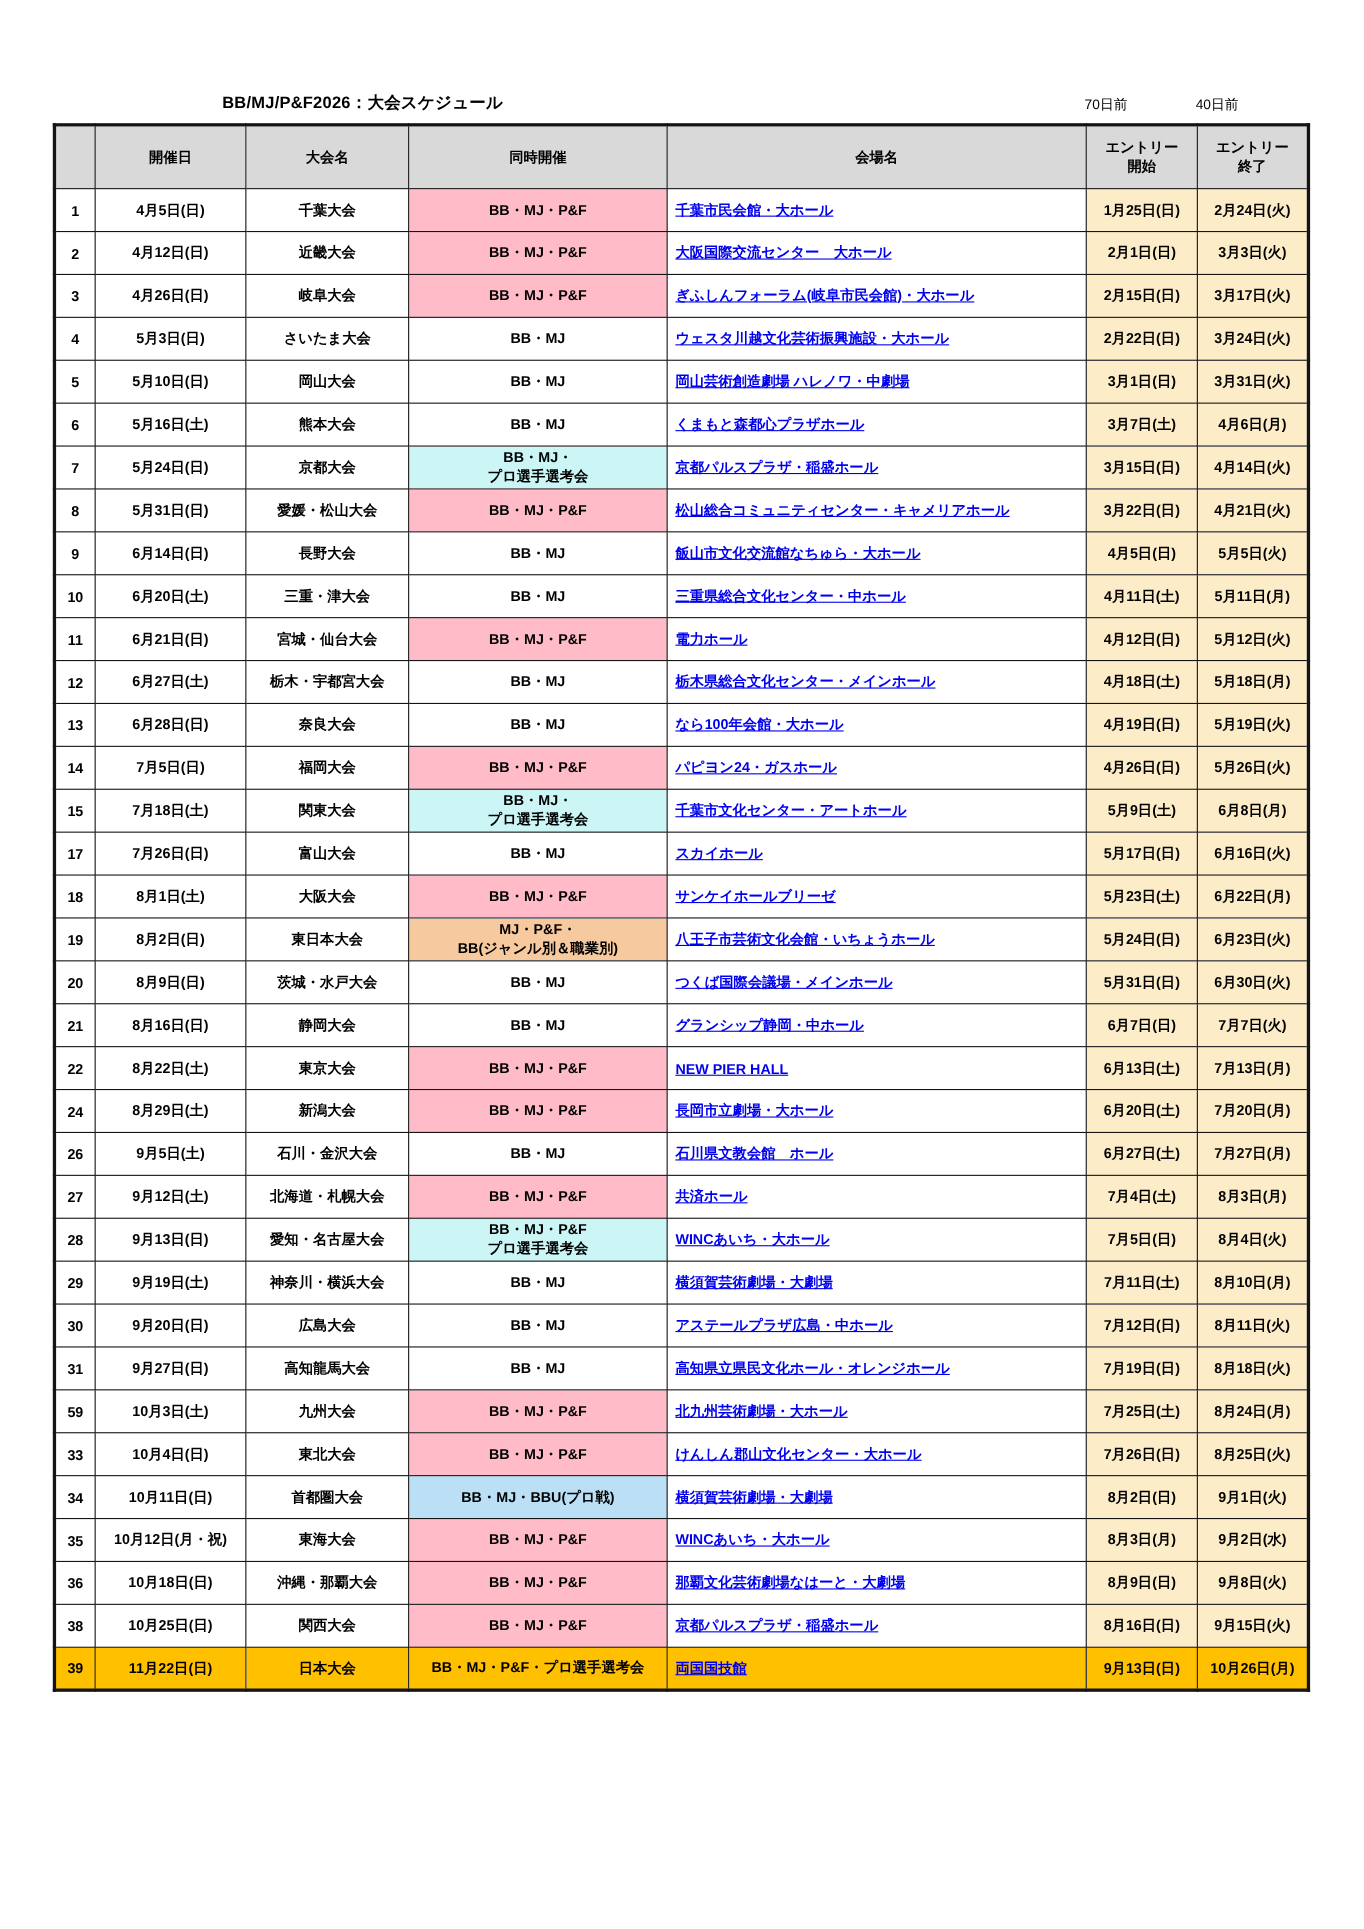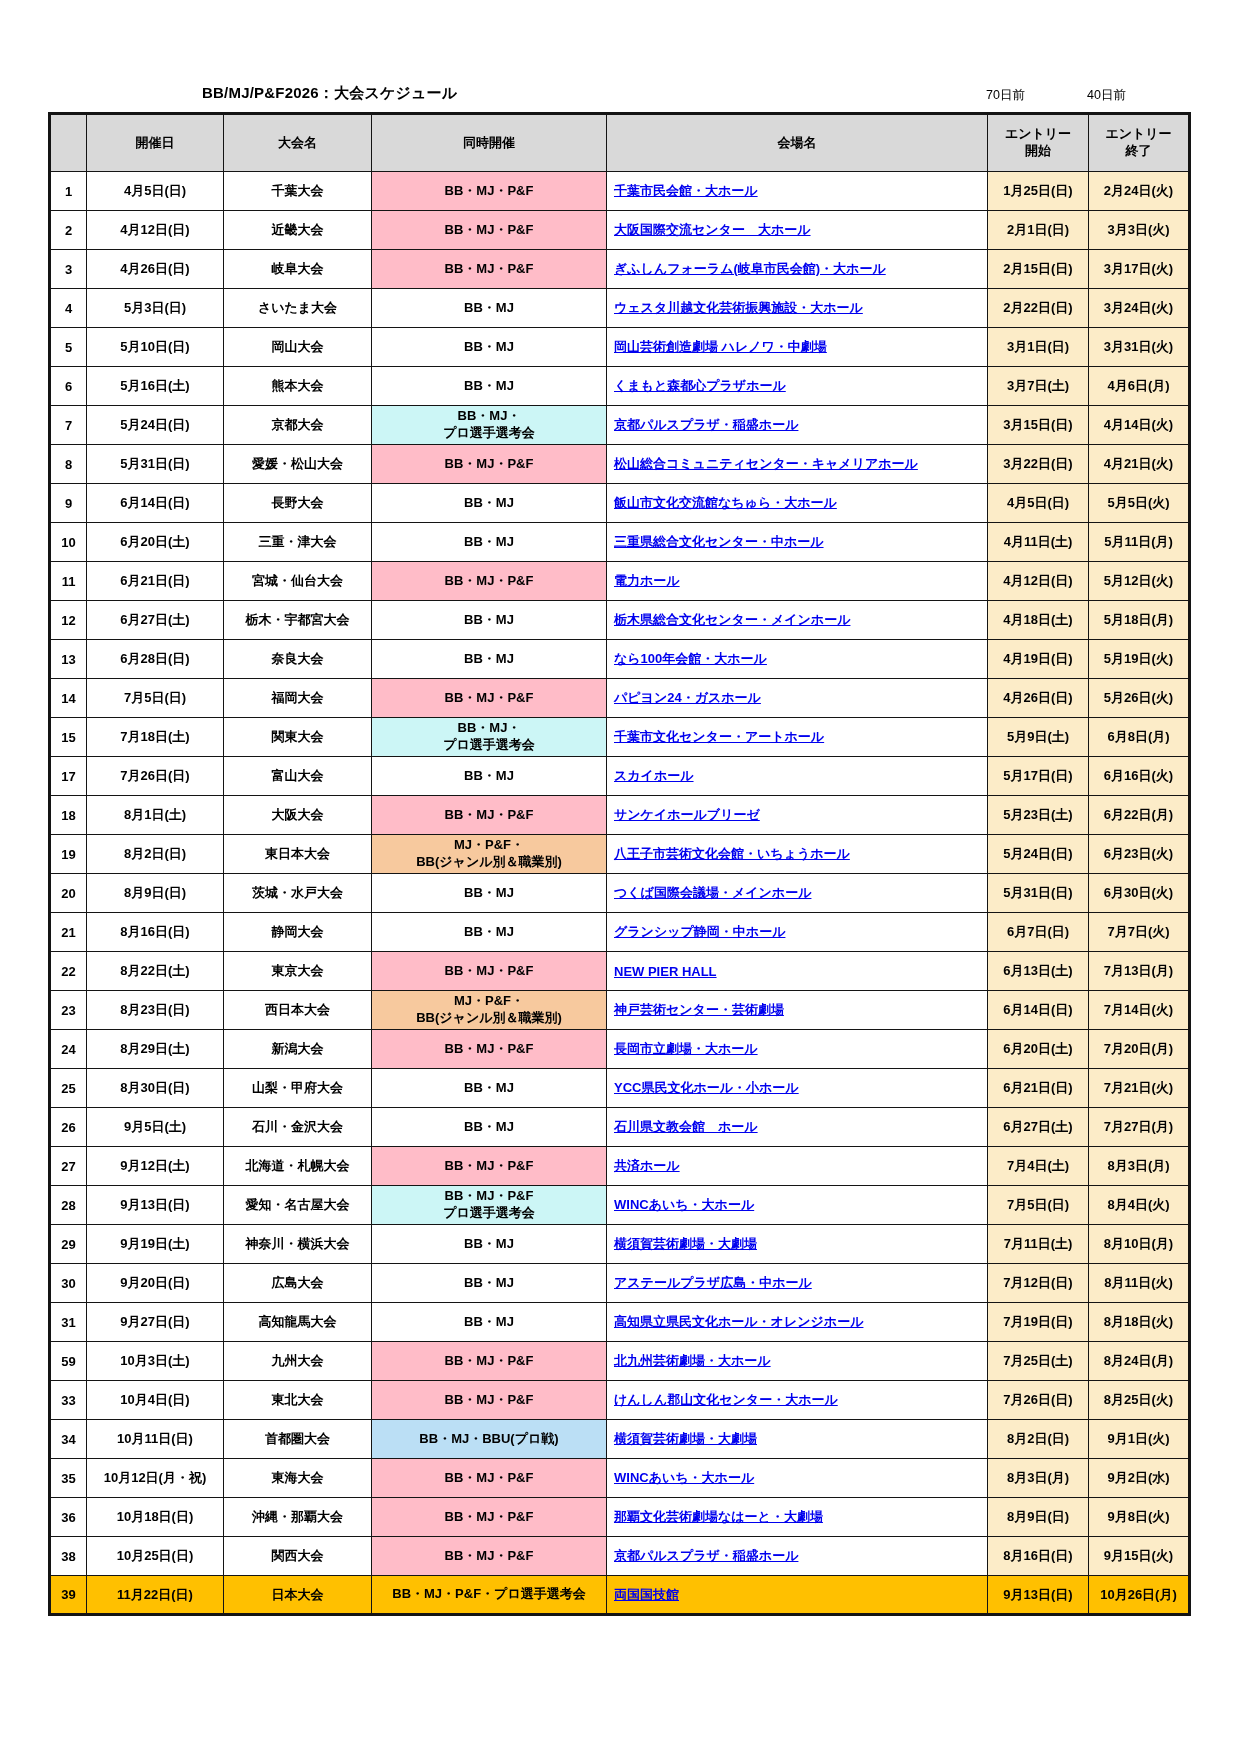--- a/index.html
+++ b/index.html
@@ -317,52 +317,29 @@
     <td class="c-date">8月22日(土)</td>
     <td class="c-name">東京大会</td>
     <td class="c-conc pre bg-pink">BB・MJ・P&amp;F</td>
     <td class="c-venue">
       <a href="#" class="venue-link">NEW PIER HALL</a>
     </td>
     <td class="c-entry">6月13日(土)</td>
     <td class="c-entry">7月13日(月)</td>
   </tr>
         <tr>
-    <td class="c-no">23</td>
-    <td class="c-date">8月23日(日)</td>
-    <td class="c-name">西日本大会</td>
-    <td class="c-conc pre bg-orange">MJ・P&amp;F・
-BB(ジャンル別＆職業別)</td>
-    <td class="c-venue">
-      <a href="#" class="venue-link">神戸芸術センター・芸術劇場</a>
-    </td>
-    <td class="c-entry">6月14日(日)</td>
-    <td class="c-entry">7月14日(火)</td>
-  </tr>
-        <tr>
     <td class="c-no">24</td>
     <td class="c-date">8月29日(土)</td>
     <td class="c-name">新潟大会</td>
     <td class="c-conc pre bg-pink">BB・MJ・P&amp;F</td>
     <td class="c-venue">
       <a href="#" class="venue-link">長岡市立劇場・大ホール</a>
     </td>
     <td class="c-entry">6月20日(土)</td>
     <td class="c-entry">7月20日(月)</td>
-  </tr>
-        <tr>
-    <td class="c-no">25</td>
-    <td class="c-date">8月30日(日)</td>
-    <td class="c-name">山梨・甲府大会</td>
-    <td class="c-conc pre">BB・MJ</td>
-    <td class="c-venue">
-      <a href="#" class="venue-link">YCC県民文化ホール・小ホール</a>
-    </td>
-    <td class="c-entry">6月21日(日)</td>
-    <td class="c-entry">7月21日(火)</td>
   </tr>
         <tr>
     <td class="c-no">26</td>
     <td class="c-date">9月5日(土)</td>
     <td class="c-name">石川・金沢大会</td>
     <td class="c-conc pre">BB・MJ</td>
     <td class="c-venue">
       <a href="#" class="venue-link">石川県文教会館　ホール</a>
     </td>
     <td class="c-entry">6月27日(土)</td>

